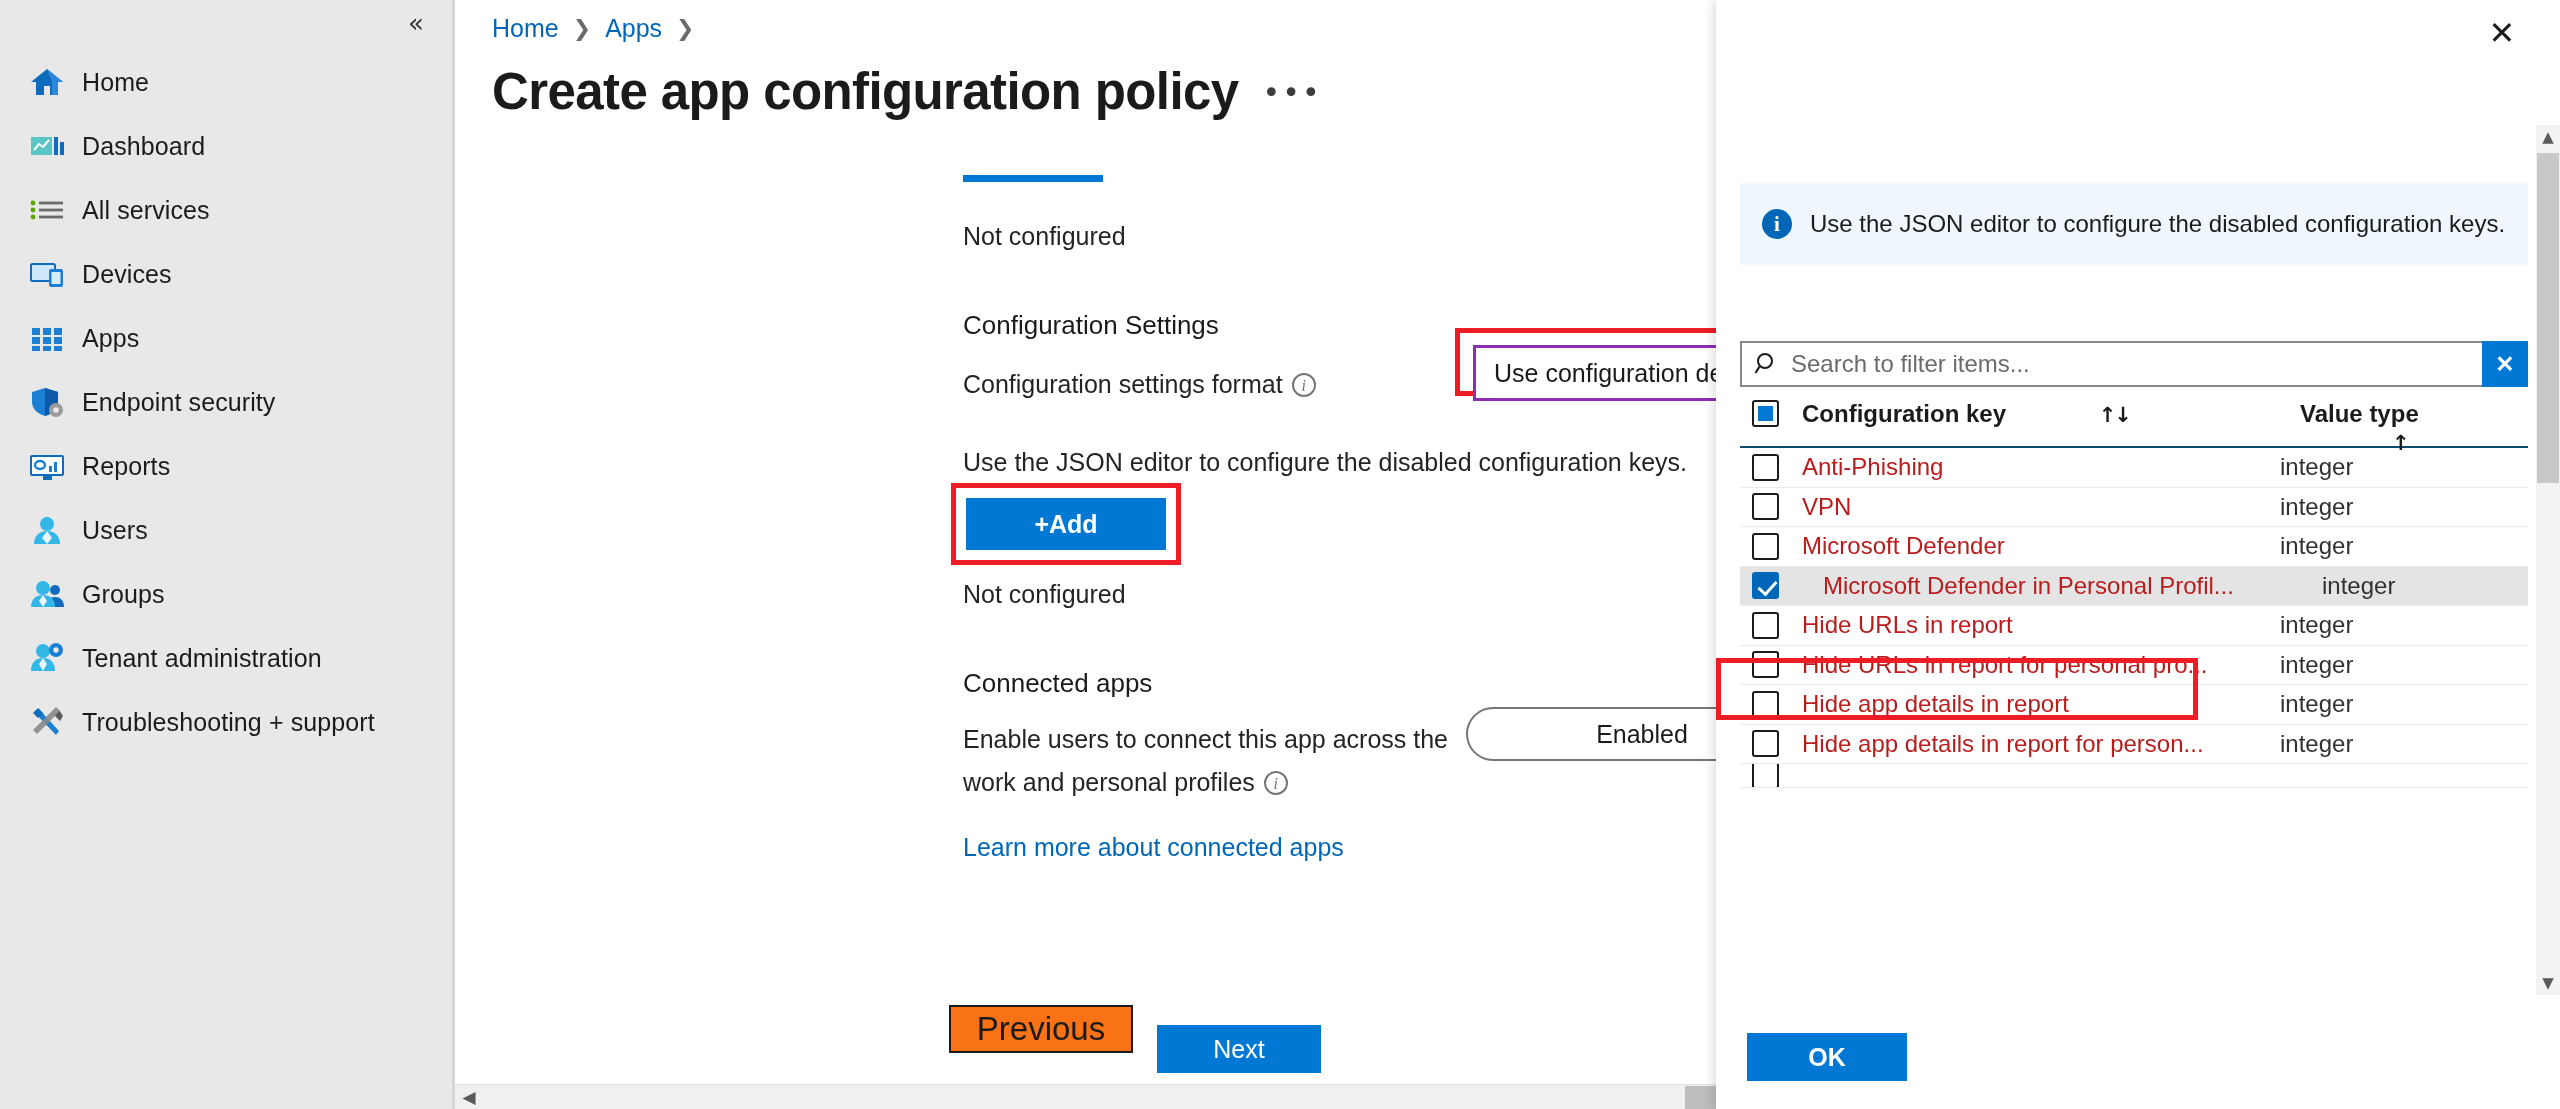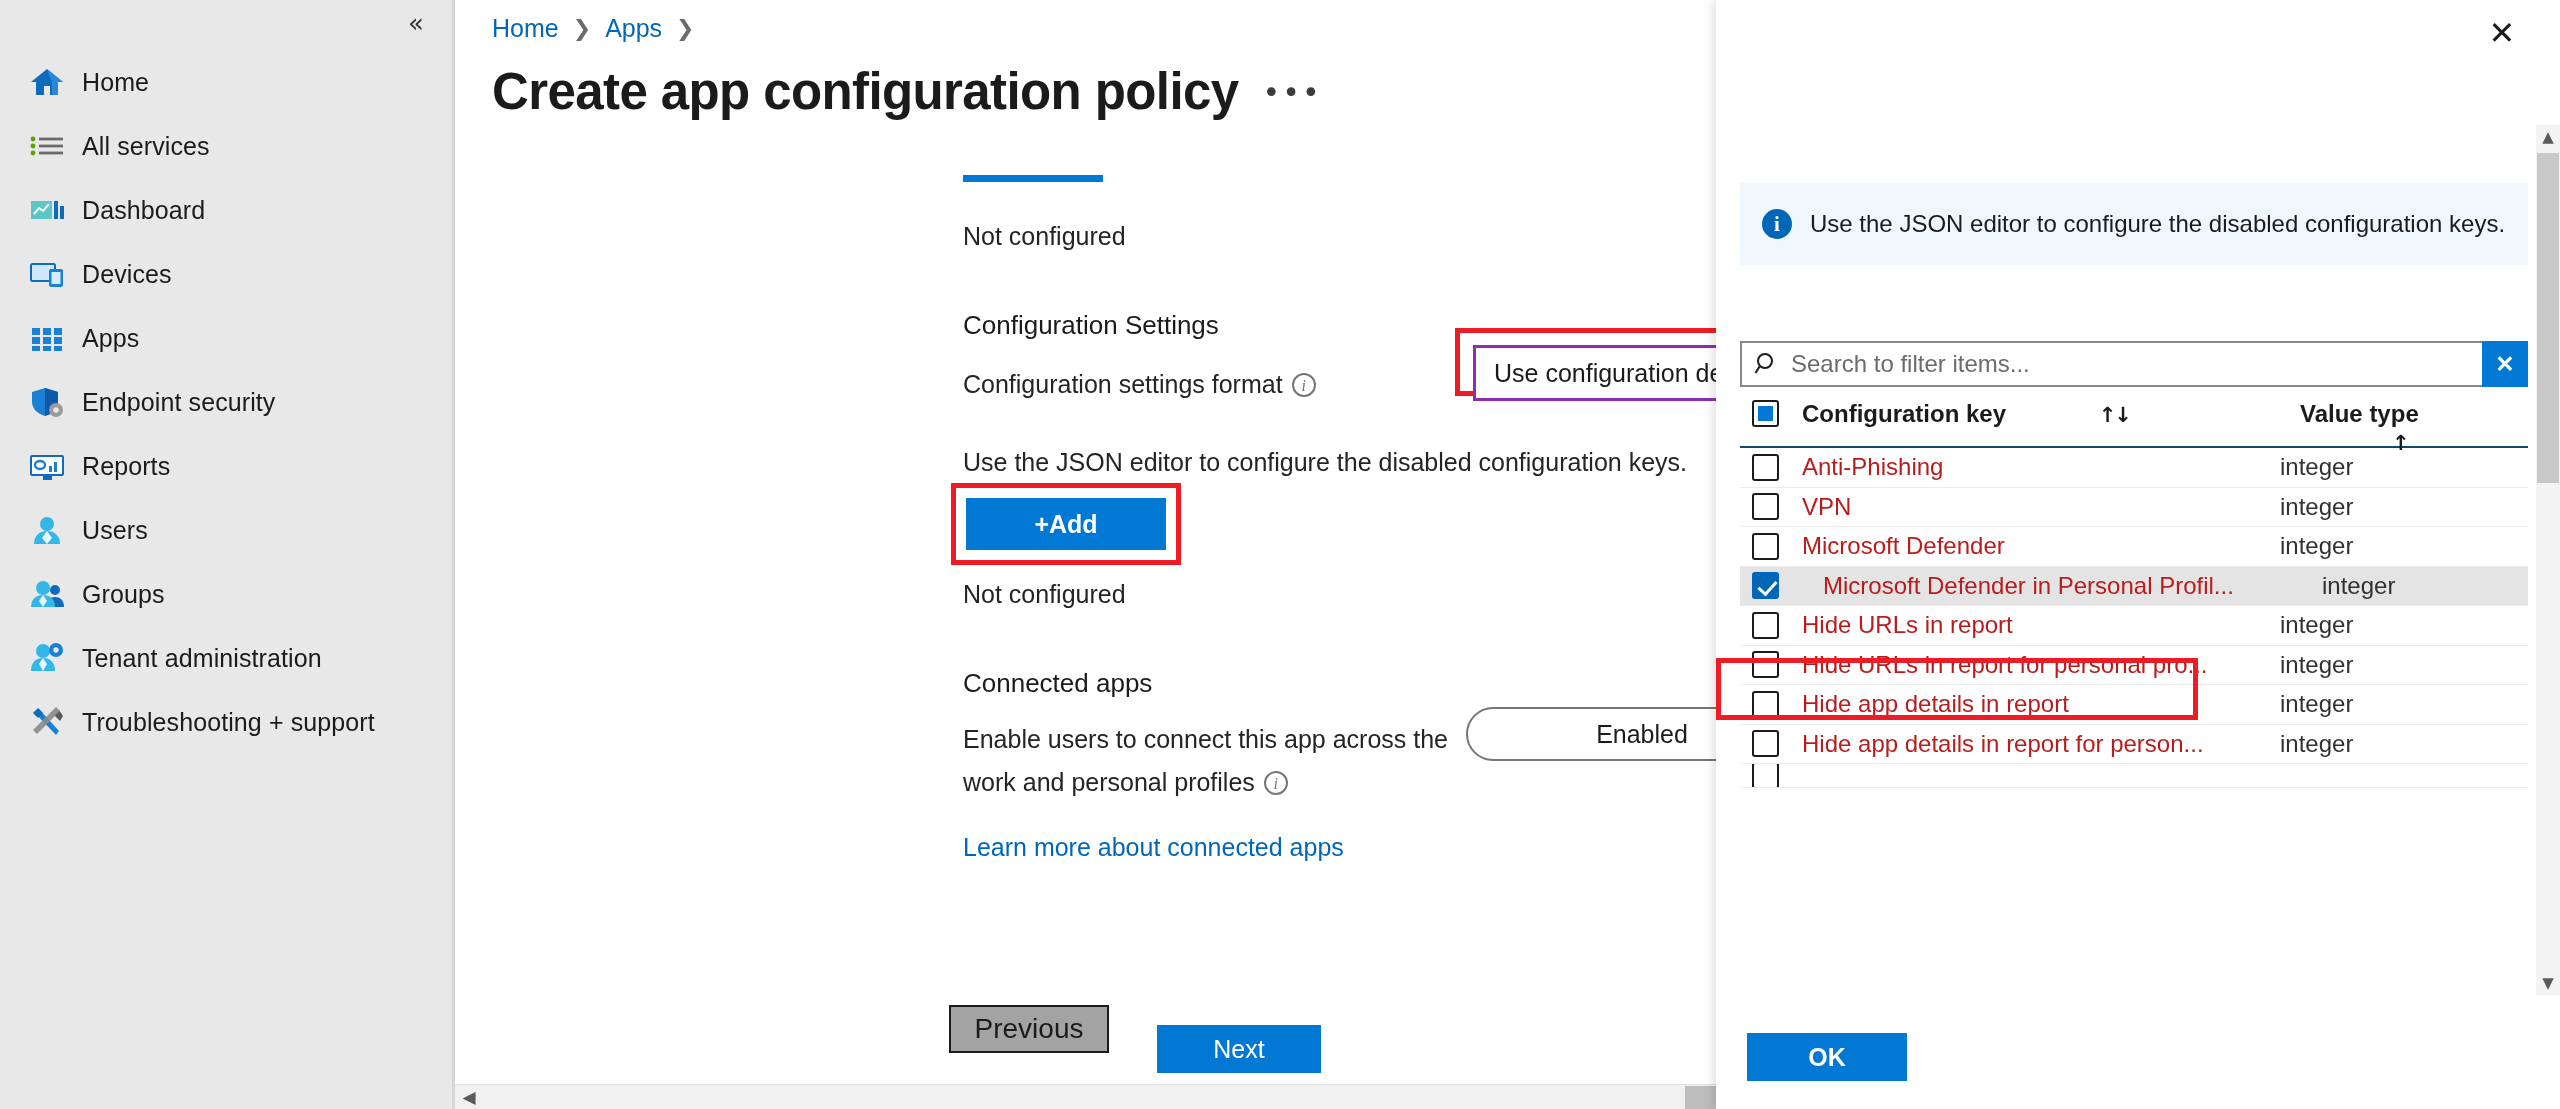--- a/index.html
+++ b/index.html
@@ -154,23 +154,23 @@
   }
   .seg.selected { background: #0078d4; color: #ffffff; }
 
   
   #wizard-footer {
     position: absolute; left: 0; top: 988px;
     width: 2108px; height: 96px; background: #fff;
   }
   #btn-previous {
     position: absolute; left: 494px; top: 17px;
-    width: 160px; height: 48px;
-    border: 2px solid #1b1b1b; background: #a3a3a3;
-    font-size: 28px; color: #1b1b1b; cursor: pointer;
+    width: 184px; height: 48px;
+    border: 2px solid #1b1b1b; background: #f97316;
+    font-size: 33px; color: #1b1b1b; cursor: pointer;
   }
   #btn-next {
     position: absolute; left: 702px; top: 17px;
     width: 164px; height: 48px;
     border: none; background: #0078d4;
     font-size: 25px; color: #fff; cursor: pointer; margin-top: 20px;
   }
 
   
   #hscroll {
@@ -344,41 +344,41 @@
             <path d="M18 5 L34 18 L29 18 L29 31 L21 31 L21 22 L15 22 L15 31 L7 31 L7 18 L2 18 Z" fill="#0f6cbd"></path>
             <path d="M18 5 L34 18 L29 18 L29 31 L23 31 L23 18 Z" fill="#2b88d8"></path>
           </svg>
         </span>
         <span class="nav-label">Home</span>
       </div>
 
       <div class="nav-item">
         <span class="nav-icon">
           <svg width="36" height="36" viewBox="0 0 36 36">
+            <rect x="2" y="9" width="21" height="18" fill="#5bc6c6"></rect>
+            <polyline points="5,22 10,16 14,19 20,12" stroke="#fff" stroke-width="2" fill="none"></polyline>
+            <rect x="25" y="9" width="4" height="18" fill="#0f6cbd"></rect>
+            <rect x="31" y="14" width="4" height="13" fill="#0f6cbd"></rect>
+          </svg>
+        </span>
+        <span class="nav-label">Dashboard</span>
+      </div>
+
+      <div class="nav-item">
+        <span class="nav-icon">
+          <svg width="36" height="36" viewBox="0 0 36 36">
             <circle cx="4" cy="11" r="2.4" fill="#5ca300"></circle>
             <circle cx="4" cy="18" r="2.4" fill="#5ca300"></circle>
             <circle cx="4" cy="25" r="2.4" fill="#5ca300"></circle>
             <rect x="10" y="9.6" width="24" height="2.8" fill="#6b6b6b"></rect>
             <rect x="10" y="16.6" width="24" height="2.8" fill="#6b6b6b"></rect>
             <rect x="10" y="23.6" width="24" height="2.8" fill="#6b6b6b"></rect>
           </svg>
         </span>
         <span class="nav-label">All services</span>
-      </div>
-
-      <div class="nav-item">
-        <span class="nav-icon">
-          <svg width="36" height="36" viewBox="0 0 36 36">
-            <rect x="2" y="9" width="21" height="18" fill="#5bc6c6"></rect>
-            <polyline points="5,22 10,16 14,19 20,12" stroke="#fff" stroke-width="2" fill="none"></polyline>
-            <rect x="25" y="9" width="4" height="18" fill="#0f6cbd"></rect>
-            <rect x="31" y="14" width="4" height="13" fill="#0f6cbd"></rect>
-          </svg>
-        </span>
-        <span class="nav-label">Dashboard</span>
       </div>
 
       <div class="nav-item">
         <span class="nav-icon">
           <svg width="36" height="36" viewBox="0 0 36 36">
             <rect x="2" y="8" width="24" height="17" rx="1.5" fill="#cfe7fa" stroke="#0f6cbd" stroke-width="2"></rect>
             <rect x="20" y="13" width="14" height="18" rx="2" fill="#1b7fd4"></rect>
             <rect x="22.5" y="16" width="9" height="12" fill="#d6ecfb"></rect>
           </svg>
         </span>

